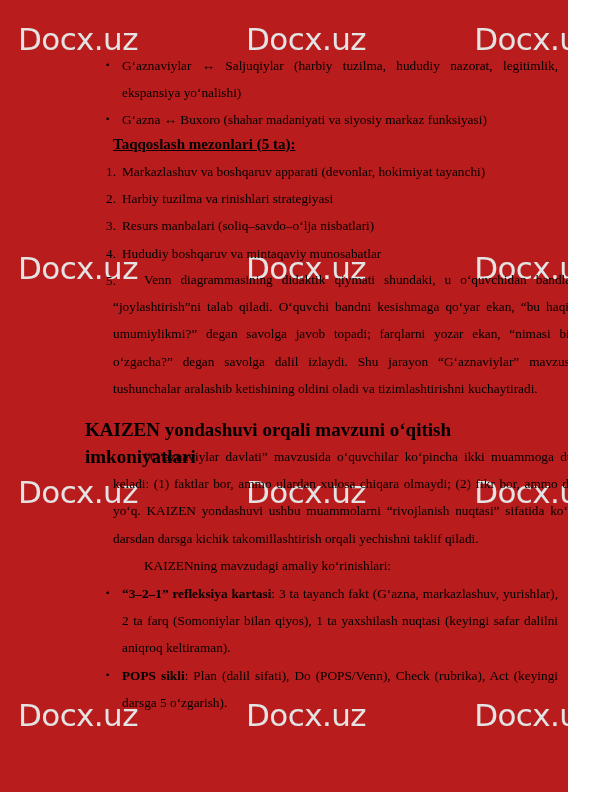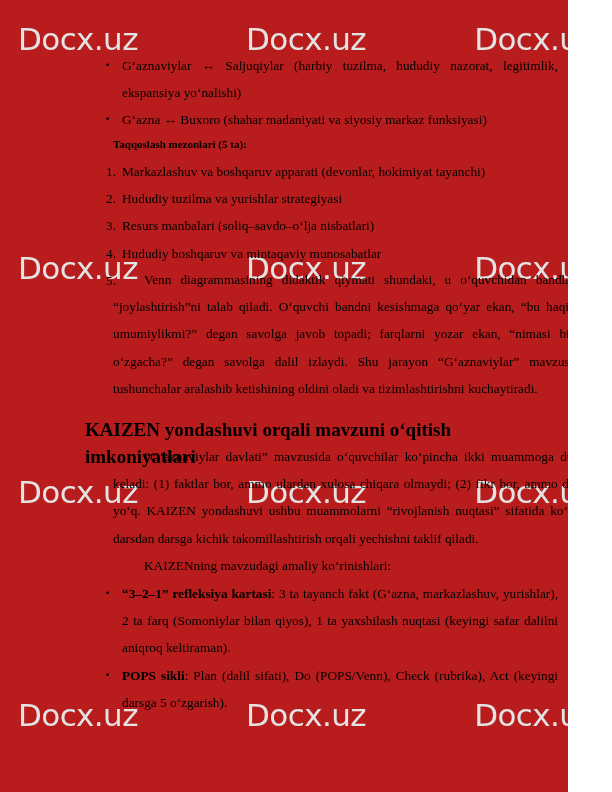--- a/index.html
+++ b/index.html
@@ -125,24 +125,25 @@
     position: absolute;
     left: 21px;
     top: 0;
     font-size: 13.3px;
     line-height: 27.2px;
   }
 
   .subheading-inline {
     left: 85px;
     width: 473px;
-    font-size: 11px;
+    font-size: 15px;
     line-height: 27.2px;
     font-weight: bold;
     text-indent: 28px;
+    text-decoration: underline;
   }
 
   b, strong { font-weight: bold; }
 
   .page-number {
     position: absolute;
     left: 0;
     width: 612px;
     top: 750px;
     text-align: right;
@@ -194,21 +195,21 @@
 
     <div class="subheading-inline block" style="top:131px;">Taqqoslash mezonlari (5 ta):</div>
 
     <ol class="ol block" style="top:158px;">
       <li>
         <span class="num">1.</span>
         <span>Markazlashuv va boshqaruv apparati (devonlar, hokimiyat tayanchi)</span>
       </li>
       <li>
         <span class="num">2.</span>
-        <span>Hududiy tuzilma va yurishlar strategiyasi</span>
+        <span>Harbiy tuzilma va rinishlari strategiyasi</span>
       </li>
       <li>
         <span class="num">3.</span>
         <span>Resurs manbalari (soliq–savdo–o‘lja nisbatlari)</span>
       </li>
       <li>
         <span class="num">4.</span>
         <span>Hududiy boshqaruv va mintaqaviy munosabatlar</span>
       </li>
       <li>

